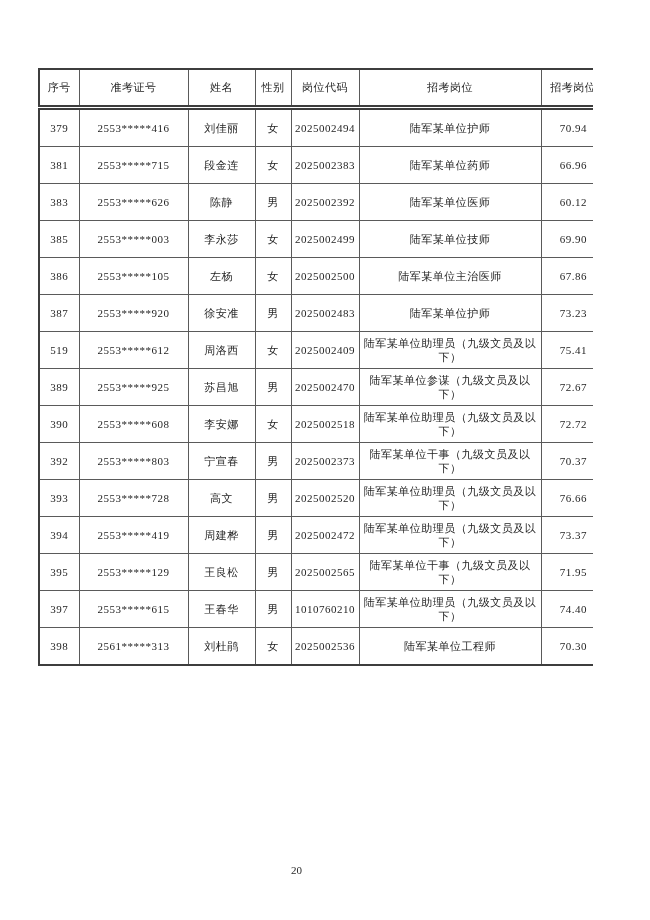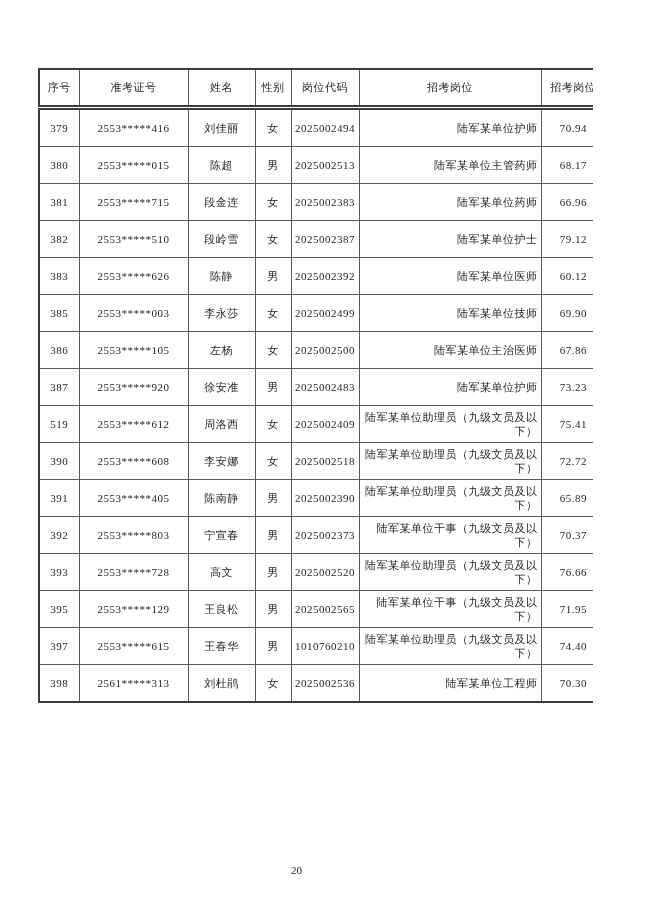--- a/index.html
+++ b/index.html
@@ -39,21 +39,21 @@
   }
   table.score-table thead th {
     height: 31px;
     border-bottom: 5px double #3d3d3d;
   }
   table.score-table tbody td {
     height: 32px;
   }
   
   table.score-table tbody td:nth-child(6) {
-    text-align: right;
+    text-align: center;
   }
   col.c-seq    { width: 40px; }
   col.c-ticket { width: 109px; }
   col.c-name   { width: 67px; }
   col.c-gender { width: 36px; }
   col.c-code   { width: 68px; }
   col.c-post   { width: 182px; }
   col.c-score  { width: 65px; }
   .page-number {
     position: absolute;
@@ -94,47 +94,29 @@
         <tr>
           <td>379</td>
           <td>2553*****416</td>
           <td>刘佳丽</td>
           <td>女</td>
           <td>2025002494</td>
           <td>陆军某单位护师</td>
           <td>70.94</td>
         </tr>
         <tr>
-          <td>380</td>
-          <td>2553*****015</td>
-          <td>陈超</td>
-          <td>男</td>
-          <td>2025002513</td>
-          <td>陆军某单位主管药师</td>
-          <td>68.17</td>
-        </tr>
-        <tr>
           <td>381</td>
           <td>2553*****715</td>
           <td>段金连</td>
           <td>女</td>
           <td>2025002383</td>
           <td>陆军某单位药师</td>
           <td>66.96</td>
         </tr>
         <tr>
-          <td>382</td>
-          <td>2553*****510</td>
-          <td>段岭雪</td>
-          <td>女</td>
-          <td>2025002387</td>
-          <td>陆军某单位护士</td>
-          <td>79.12</td>
-        </tr>
-        <tr>
           <td>383</td>
           <td>2553*****626</td>
           <td>陈静</td>
           <td>男</td>
           <td>2025002392</td>
           <td>陆军某单位医师</td>
           <td>60.12</td>
         </tr>
         <tr>
           <td>385</td>
@@ -166,54 +148,63 @@
         <tr>
           <td>519</td>
           <td>2553*****612</td>
           <td>周洛西</td>
           <td>女</td>
           <td>2025002409</td>
           <td>陆军某单位助理员（九级文员及以下）</td>
           <td>75.41</td>
         </tr>
         <tr>
+          <td>389</td>
+          <td>2553*****925</td>
+          <td>苏昌旭</td>
+          <td>男</td>
+          <td>2025002470</td>
+          <td>陆军某单位参谋（九级文员及以下）</td>
+          <td>72.67</td>
+        </tr>
+        <tr>
           <td>390</td>
           <td>2553*****608</td>
           <td>李安娜</td>
           <td>女</td>
           <td>2025002518</td>
           <td>陆军某单位助理员（九级文员及以下）</td>
           <td>72.72</td>
         </tr>
         <tr>
-          <td>391</td>
-          <td>2553*****405</td>
-          <td>陈南静</td>
-          <td>男</td>
-          <td>2025002390</td>
-          <td>陆军某单位助理员（九级文员及以下）</td>
-          <td>65.89</td>
-        </tr>
-        <tr>
           <td>392</td>
           <td>2553*****803</td>
           <td>宁宣春</td>
           <td>男</td>
           <td>2025002373</td>
           <td>陆军某单位干事（九级文员及以下）</td>
           <td>70.37</td>
         </tr>
         <tr>
           <td>393</td>
           <td>2553*****728</td>
           <td>高文</td>
           <td>男</td>
           <td>2025002520</td>
           <td>陆军某单位助理员（九级文员及以下）</td>
           <td>76.66</td>
+        </tr>
+        <tr>
+          <td>394</td>
+          <td>2553*****419</td>
+          <td>周建桦</td>
+          <td>男</td>
+          <td>2025002472</td>
+          <td>陆军某单位助理员（九级文员及以下）</td>
+          <td>73.37</td>
         </tr>
         <tr>
           <td>395</td>
           <td>2553*****129</td>
           <td>王良松</td>
           <td>男</td>
           <td>2025002565</td>
           <td>陆军某单位干事（九级文员及以下）</td>
           <td>71.95</td>
         </tr>

